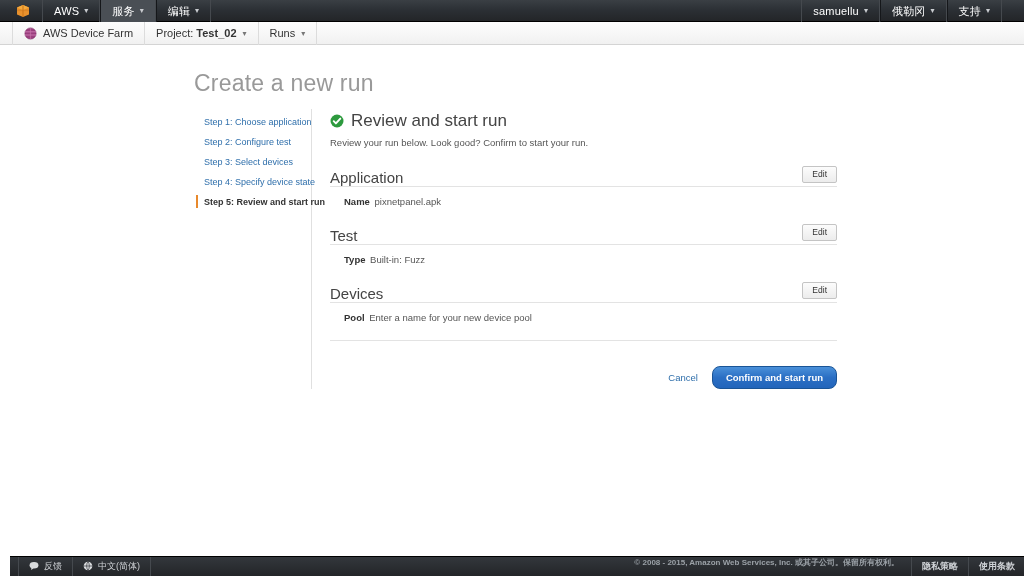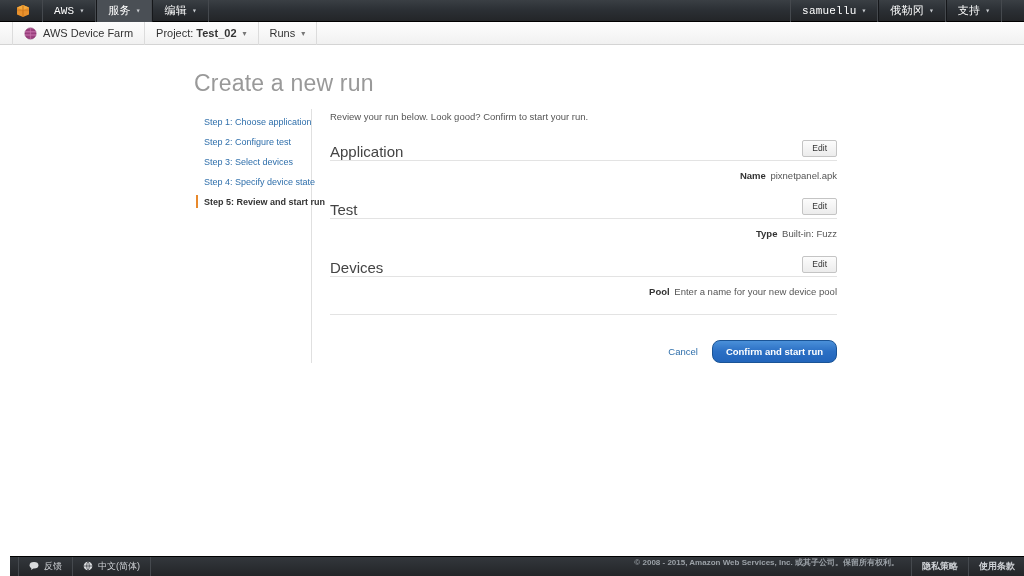--- a/index.html
+++ b/index.html
@@ -32,21 +32,20 @@
     color: #ffffff;
     font-size: 11px;
     padding: 2px 11px;
     height: 22px;
     line-height: 22px;
     display: flex; align-items: center;
     border-left: 1px solid #15171a;
     border-right: 1px solid #45494e;
     white-space: nowrap;
     cursor: default;
-    font-family: Liberation Mono, monospace;
   }
   .topnav-item.first { border-left: 1px solid #45494e; margin-left: 8px; }
   .topnav-item.active { background: #4a4f55; }
   .topnav-item .caret {
     margin-left: 5px;
     font-size: 8px;
     color: #c9ccd0;
     line-height: 1;
   }
   .topnav-item .lbl { letter-spacing: 0.2px; }
@@ -166,21 +165,20 @@
     border-radius: 2px;
     padding: 2px 9px;
     cursor: pointer;
     line-height: 11px;
     margin-bottom: 3px;
   }
   .section-body {
     font-size: 9.5px;
     color: #444;
     padding: 9px 0 12px 14px;
-    text-align: right;
   }
   .section-body .k { font-weight: bold; color: #333; }
   .section-body .v { color: #555; margin-left: 2px; }
 
   
   .actions {
     border-top: 1px solid #e3e3e3;
     padding-top: 25px;
     display: flex; align-items: center; justify-content: flex-end;
     gap: 14px;
@@ -320,20 +318,29 @@
       </div>
       <div class="step">
         <span>Step 4: Specify device state</span>
       </div>
       <div class="step active">
         <span>Step 5: Review and start run</span>
       </div>
     </div>
 
     <div class="review">
+      <div class="review-head">
+        <span class="check-icon">
+          <svg width="14" height="14" viewBox="0 0 14 14">
+            <circle cx="7" cy="7" r="6.5" fill="#2d9a3e"></circle>
+            <path d="M3.7 7.2 L5.9 9.4 L10.3 4.6" fill="none" stroke="#ffffff" stroke-width="1.9" stroke-linecap="round" stroke-linejoin="round"></path>
+          </svg>
+        </span>
+        <span class="review-title">Review and start run</span>
+      </div>
       <div class="review-sub">Review your run below. Look good? Confirm to start your run.</div>
 
       <div class="section">
         <div class="section-head">
           <span class="section-title">Application</span>
           <button class="edit-btn">Edit</button>
         </div>
         <div class="section-body">
           <span class="k">Name</span>
           <span class="v">pixnetpanel.apk</span>

